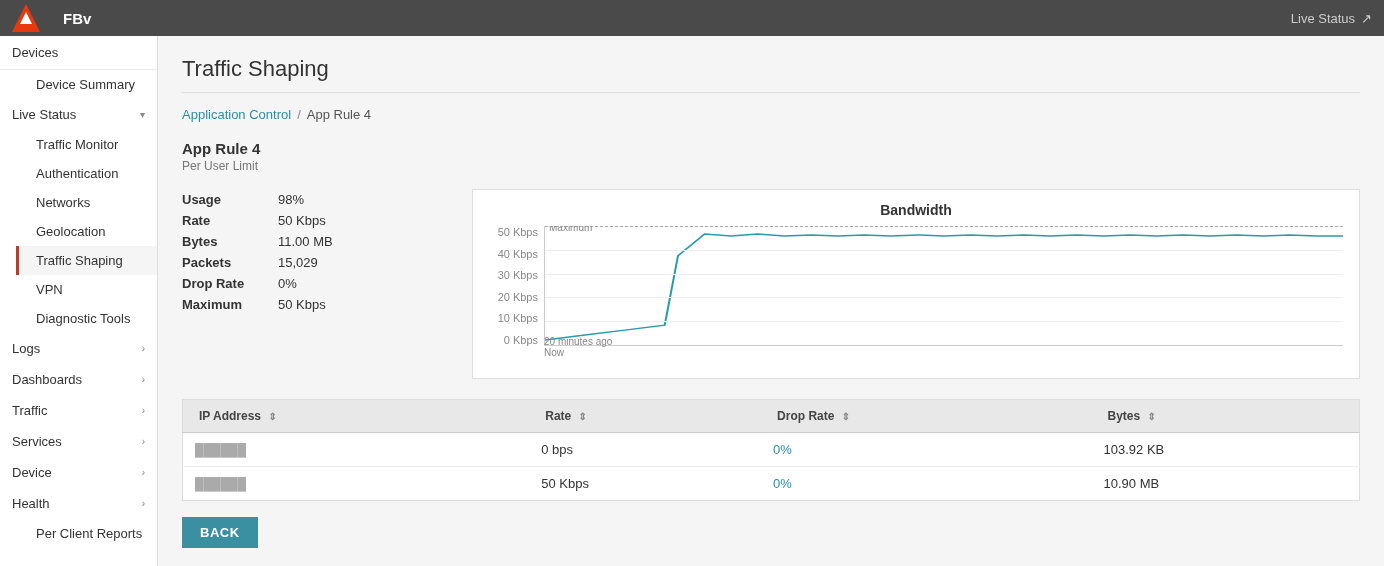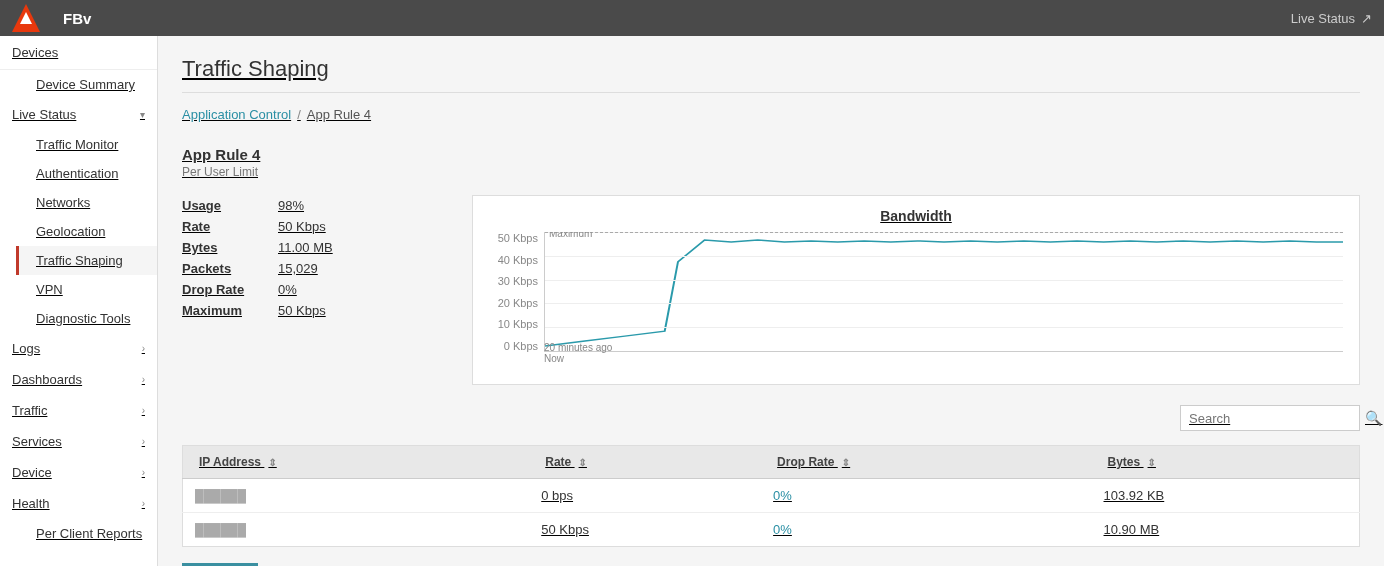--- a/index.html
+++ b/index.html
@@ -20,21 +20,21 @@
       width: 28px; height: 28px;
       background: #e8380d;
       clip-path: polygon(50% 0%, 100% 100%, 0% 100%);
       display: flex; align-items: center; justify-content: center;
     }
     .topbar-logo svg { width: 16px; height: 16px; }
     .topbar-device-name { color: #ffffff; font-size: 15px; font-weight: 600; }
     .topbar-right { color: #ccc; font-size: 13px; display: flex; align-items: center; gap: 6px; cursor: pointer; }
 
     
-    .layout { display: flex; flex: 1; overflow: hidden; text-decoration: underline; }
+    .layout { display: flex; flex: 1; overflow: hidden; }
 
     
     .sidebar {
       width: 158px;
       background: #ffffff;
       border-right: 1px solid #ddd;
       overflow-y: auto;
       flex-shrink: 0;
     }
     .sidebar-section-header {
@@ -81,21 +81,21 @@
 
     .page-title {
       font-size: 22px;
       font-weight: 300;
       color: #333;
       margin-bottom: 14px;
       padding-bottom: 10px;
       border-bottom: 1px solid #ddd;
     }
 
-    .breadcrumb { display: flex; gap: 6px; align-items: flex-end; margin-bottom: 24px; font-size: 13px; }
+    .breadcrumb { display: flex; gap: 6px; align-items: flex-end; margin-bottom: 18px; font-size: 13px; }
     .breadcrumb a { color: #2a8fa4; text-decoration: none; }
     .breadcrumb-sep { color: #888; }
     .breadcrumb-current { color: #555; }
 
     .rule-title { font-size: 15px; font-weight: 600; color: #333; margin-bottom: 2px; }
     .rule-subtitle { font-size: 12px; color: #777; margin-bottom: 16px; }
 
     .content-row { display: flex; gap: 30px; margin-bottom: 20px; }
 
     
@@ -356,26 +356,20 @@
 
           <div class="chart-x-labels">
             <span>20 minutes ago</span>
             <span>Now</span>
           </div>
         </div>
       </div>
     </div>
 
     
-    <div class="search-row">
-      <div class="search-bar">
-        <input type="text" placeholder="Search" style="">
-        <span class="search-icon-btn">🔍</span>
-      </div>
-    </div>
 
     
     <table class="data-table">
       <thead>
         <tr>
           <th>IP Address <span class="sort-icon">⇕</span></th>
           <th>Rate <span class="sort-icon">⇕</span></th>
           <th>Drop Rate <span class="sort-icon">⇕</span></th>
           <th>Bytes <span class="sort-icon">⇕</span></th>
         </tr>

